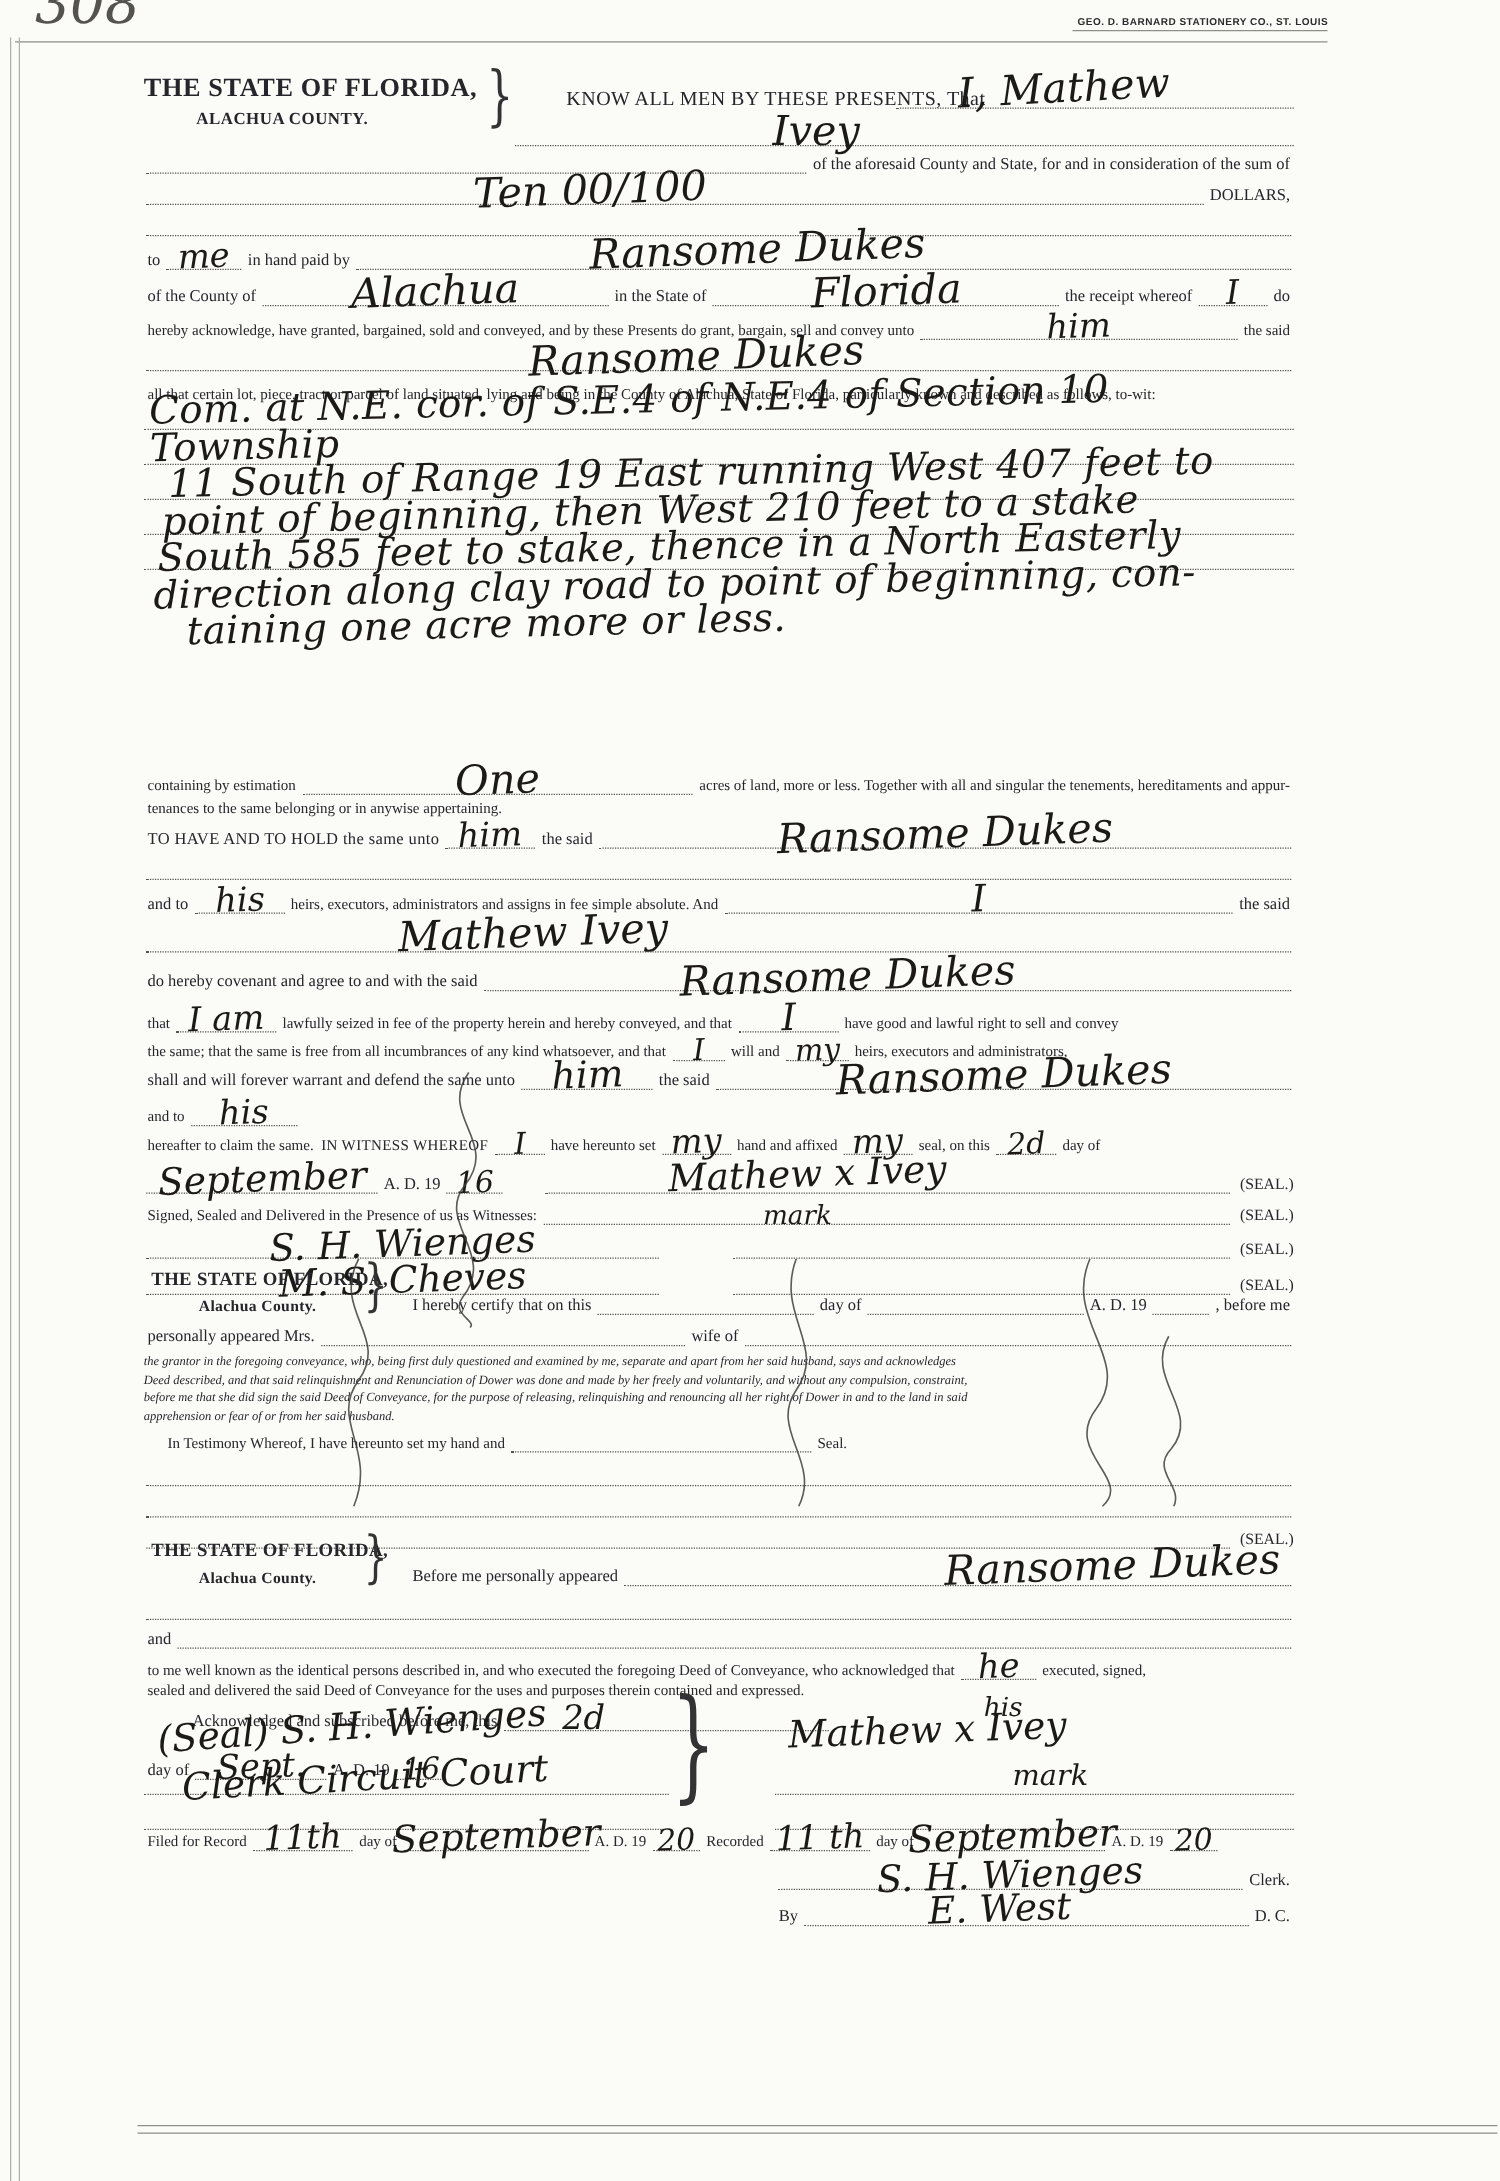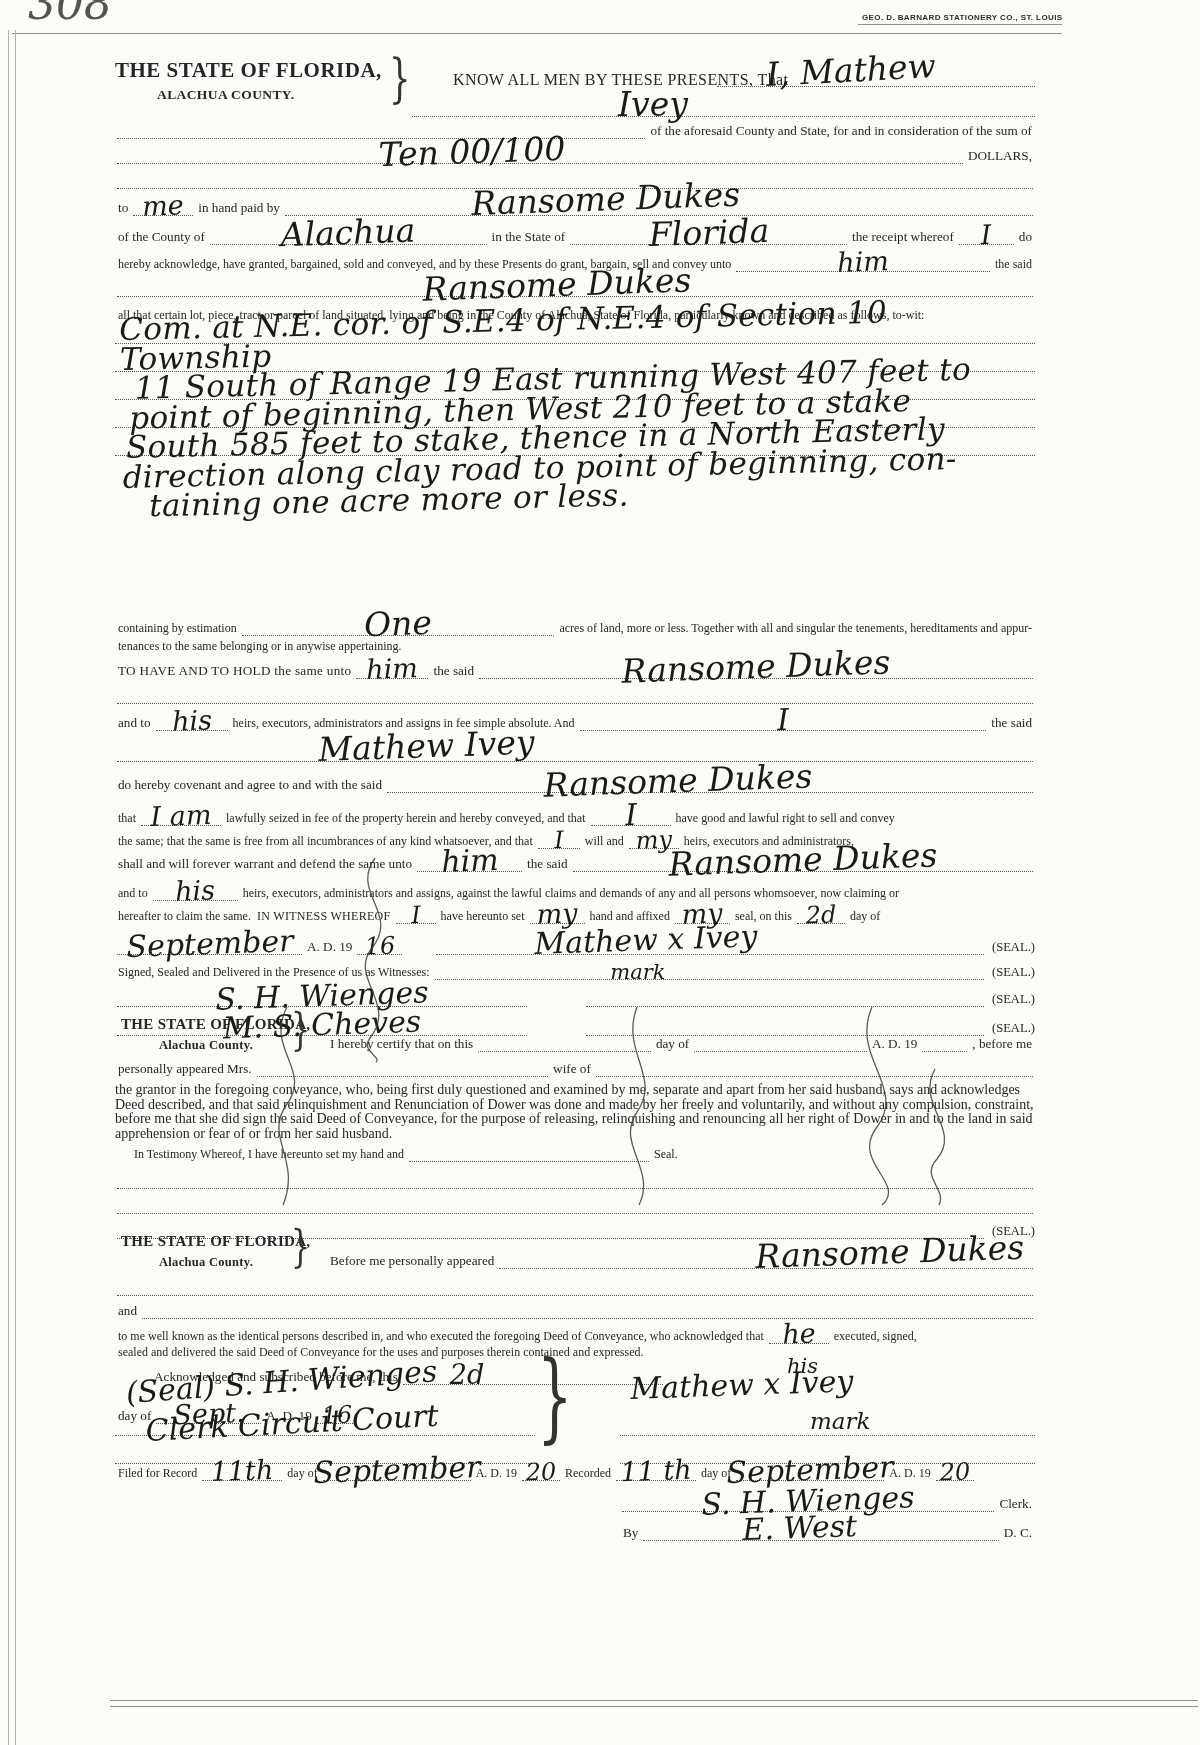--- a/index.html
+++ b/index.html
@@ -20,21 +20,21 @@
   .hw{font-family:"DejaVu Serif",serif;font-style:italic;color:#1c1a17;white-space:nowrap;line-height:.95;}
   .hwb{position:absolute;bottom:-4px;}
   .hwc{left:50%;transform:translateX(-50%) rotate(-2deg);}
   .hw21{font-size:21px}.hw24{font-size:24px}.hw27{font-size:27px}.hw30{font-size:30px}.hw33{font-size:33px}
   .head1{font-weight:bold;font-size:21px;letter-spacing:.5px;line-height:1;white-space:nowrap;}
   .head1b{font-weight:bold;font-size:15px;letter-spacing:.3px;line-height:1;white-space:nowrap;}
   .head2{font-weight:bold;font-size:13.5px;letter-spacing:.4px;line-height:1;white-space:nowrap;}
   .head2b{font-weight:bold;font-size:12.5px;letter-spacing:.3px;line-height:1;white-space:nowrap;}
   .brace{position:absolute;font-family:"DejaVu Serif",serif;color:#333;transform-origin:center;line-height:1;}
   .seal{white-space:nowrap;font-size:12.6px;line-height:16px;padding-left:6px;}
-  .small{font-size:14px;line-height:14.5px;}
+  .small{font-size:10px;line-height:14.5px;font-style:italic;}
   .desc{position:absolute;left:4px;top:-14px;font-family:"DejaVu Serif",serif;font-style:italic;color:#1c1a17;font-size:31px;line-height:29.5px;letter-spacing:.3px;transform:rotate(-1.3deg);transform-origin:left top;}
   .flour path{stroke:#403e3a;fill:none;stroke-width:1.3px;opacity:.85;}
 </style>
 </head>
 <body>
 
 <div id="page">
 
   <div class="pagenum" style="left:28px;top:-22px;">308</div>
   <div class="printer" style="left:862px;top:13px;">GEO. D. BARNARD STATIONERY CO., ST. LOUIS</div>
@@ -221,21 +221,20 @@
       <div class="fill">
         <span class="hw hwb hwc hw33">Ransome Dukes</span>
       </div>
     </div>
 
     <div class="row f12" style="margin-top:12px;">
       <div class="lbl">and to</div>
       <div class="blank" style="width:85px;">
         <span class="hw hwb hwc hw27">his</span>
       </div>
-      <div class="lbl">heirs, executors, administrators and assigns, against the lawful claims and demands of any and all persons whomsoever, now claiming or</div>
     </div>
 
     <div class="row f12" style="margin-top:6px;">
       <div class="lbl">hereafter to claim the same.</div>
       <div class="lbl" style="letter-spacing:.3px;">IN WITNESS WHEREOF</div>
       <div class="blank" style="width:40px;">
         <span class="hw hwb hwc hw24">I</span>
       </div>
       <div class="lbl">have hereunto set</div>
       <div class="blank" style="width:55px;">

